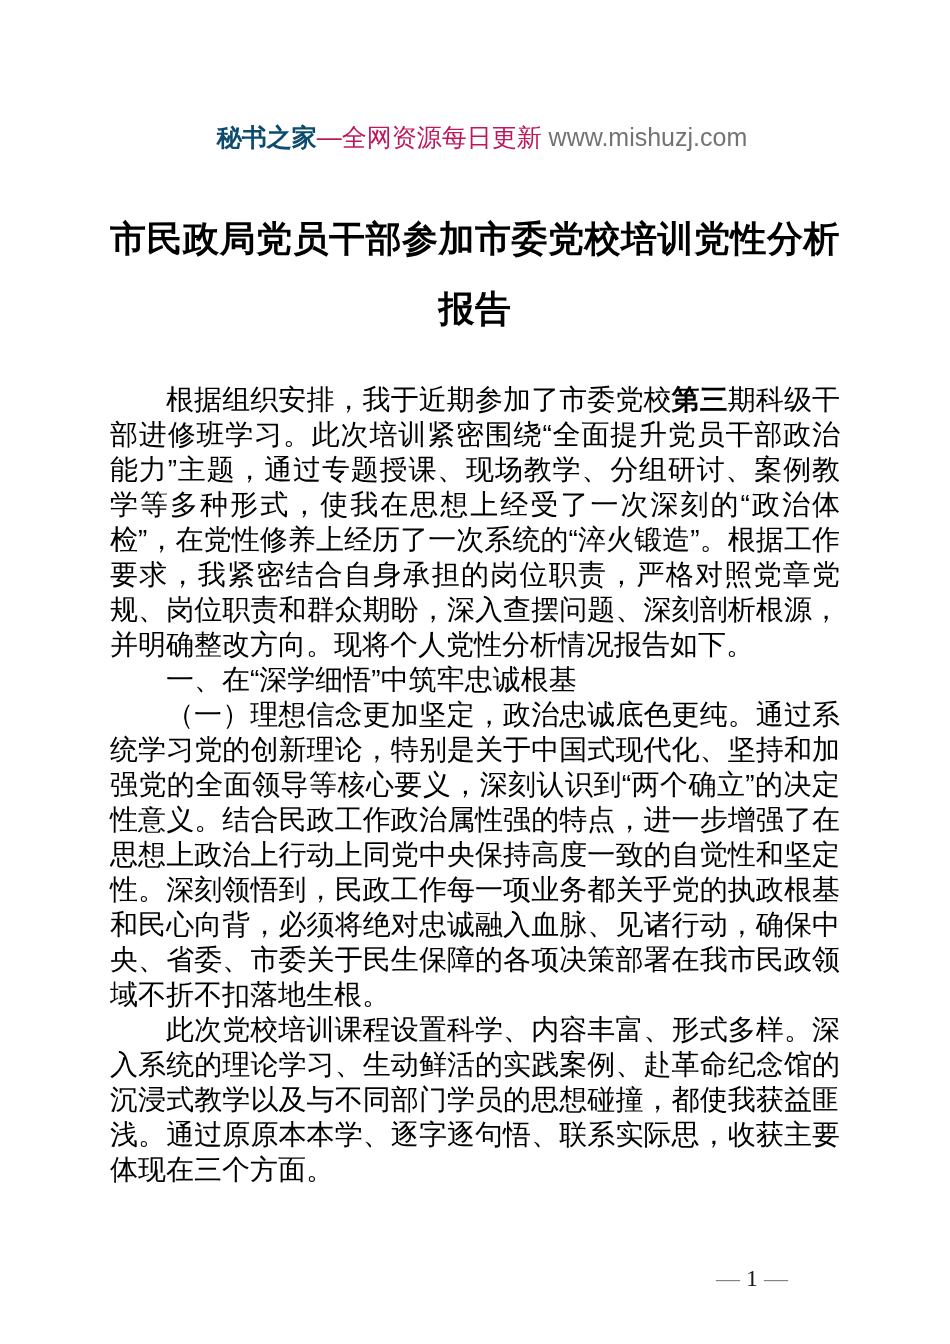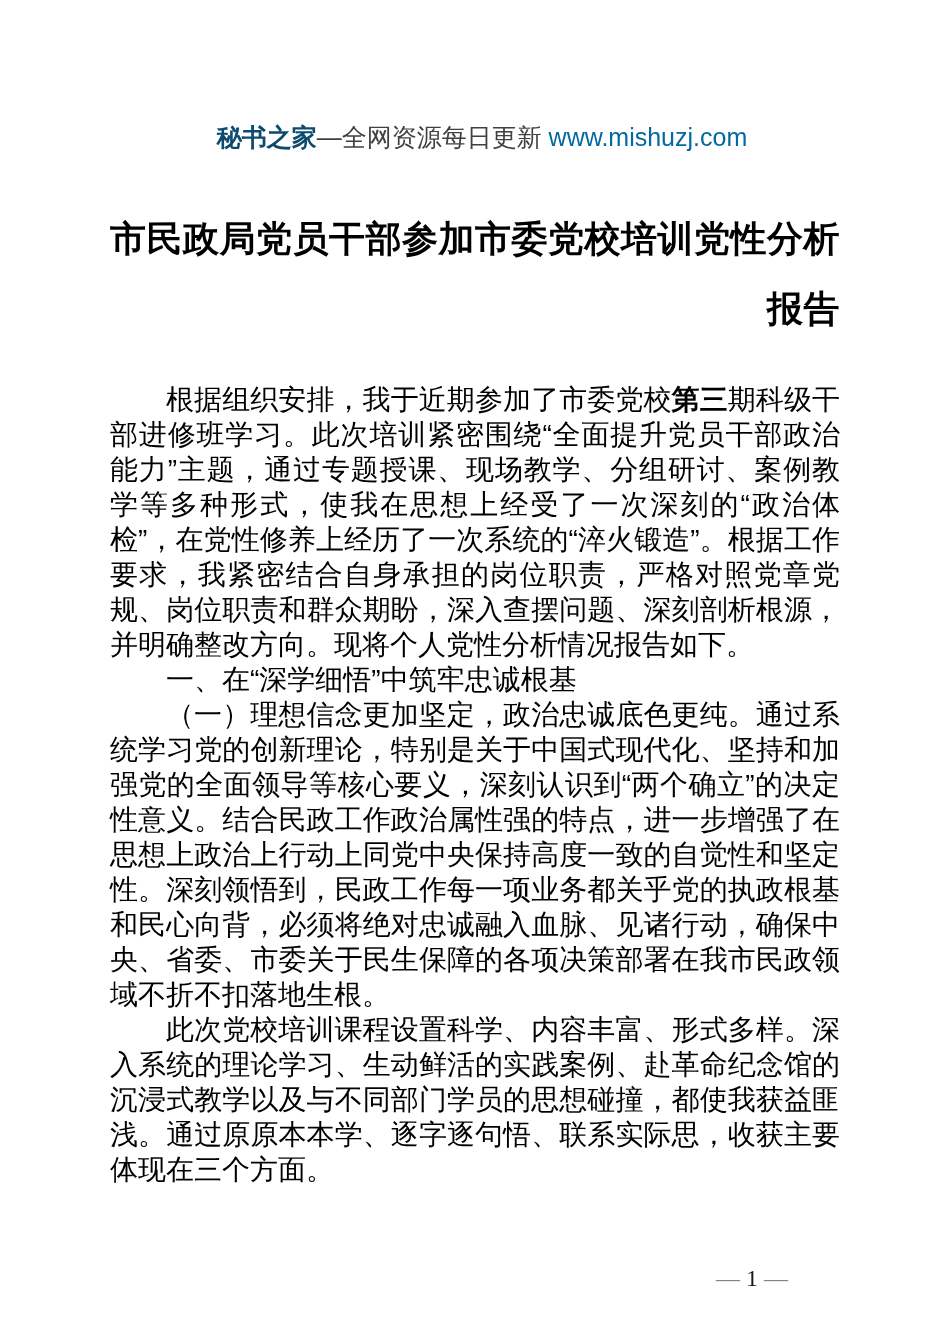--- a/index.html
+++ b/index.html
@@ -21,21 +21,21 @@
   }
   .brand { font-weight: bold; color: #f00000; }
   .tagline { color: #000000; }
   .site-url { color: #1010dd; }
   .doc-title {
     width: 730px;
     margin: 50px auto 0 auto;
     font-size: 36px;
     line-height: 70px;
     font-weight: bold;
-    text-align: right;
+    text-align: center;
     letter-spacing: 0.5px;
   }
   .doc-body {
     width: 730px;
     margin: 38px auto 0 auto;
     font-size: 28px;
     line-height: 35px;
     text-align: justify;
   }
   .para {
@@ -51,21 +51,21 @@
     font-family: "Liberation Serif", "DejaVu Serif", serif;
     color: #1a1a1a;
     white-space: pre;
   }
   .page-footer .dash { color: #848484; }
 </style>
 </head>
 <body>
 
 <div class="page-header">
-  <span class="brand" style="color: #0c4a6e;">秘书之家</span><span class="tagline" style="color: #404040;">—全网资源每日更新 </span><span class="site-url" style="color: #0369a1;">www.mishuzj.com</span>
+  <span class="brand" style="color: #0c4a6e;">秘书之家</span><span class="tagline" style="color: #be185d;">—全网资源每日更新 </span><span class="site-url" style="color: #737373;">www.mishuzj.com</span>
 </div>
 
 <div class="doc-title">市民政局党员干部参加市委党校培训党性分析报告</div>
 
 <div class="doc-body">
     <p class="para"><span>根据组织安排，我于近期参加了市委党校</span><span class="bold">第三</span><span>期科级干部进修班学习。此次培训紧密围绕“全面提升党员干部政治能力”主题，通过专题授课、现场教学、分组研讨、案例教学等多种形式，使我在思想上经受了一次深刻的“政治体检”，在党性修养上经历了一次系统的“淬火锻造”。根据工作要求，我紧密结合自身承担的岗位职责，严格对照党章党规、岗位职责和群众期盼，深入查摆问题、深刻剖析根源，并明确整改方向。现将个人党性分析情况报告如下。</span></p>
     <p class="para"><span>一、在“深学细悟”中筑牢忠诚根基</span></p>
     <p class="para"><span>（一）理想信念更加坚定，政治忠诚底色更纯。通过系统学习党的创新理论，特别是关于中国式现代化、坚持和加强党的全面领导等核心要义，深刻认识到“两个确立”的决定性意义。结合民政工作政治属性强的特点，进一步增强了在思想上政治上行动上同党中央保持高度一致的自觉性和坚定性。深刻领悟到，民政工作每一项业务都关乎党的执政根基和民心向背，必须将绝对忠诚融入血脉、见诸行动，确保中央、省委、市委关于民生保障的各项决策部署在我市民政领域不折不扣落地生根。</span></p>
     <p class="para"><span>此次党校培训课程设置科学、内容丰富、形式多样。深入系统的理论学习、生动鲜活的实践案例、赴革命纪念馆的沉浸式教学以及与不同部门学员的思想碰撞，都使我获益匪浅。通过原原本本学、逐字逐句悟、联系实际思，收获主要体现在三个方面。</span></p>
   </div>

